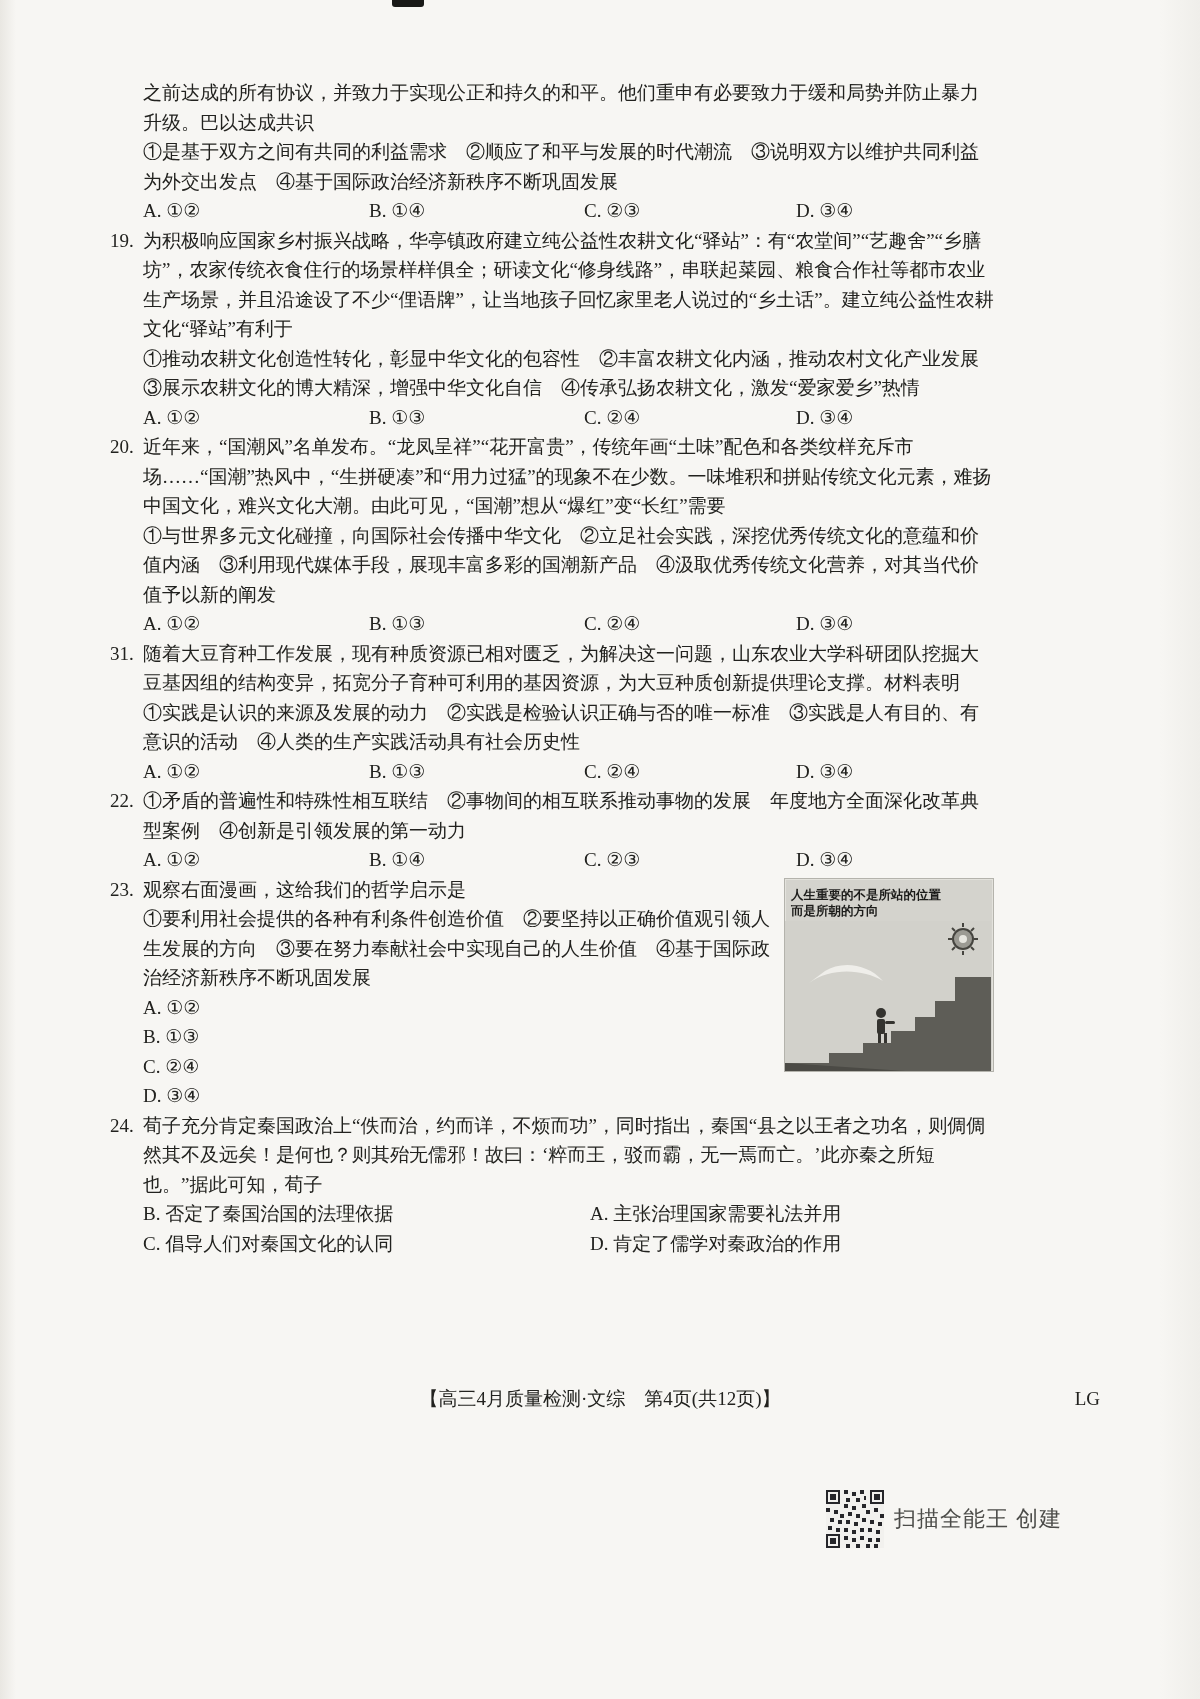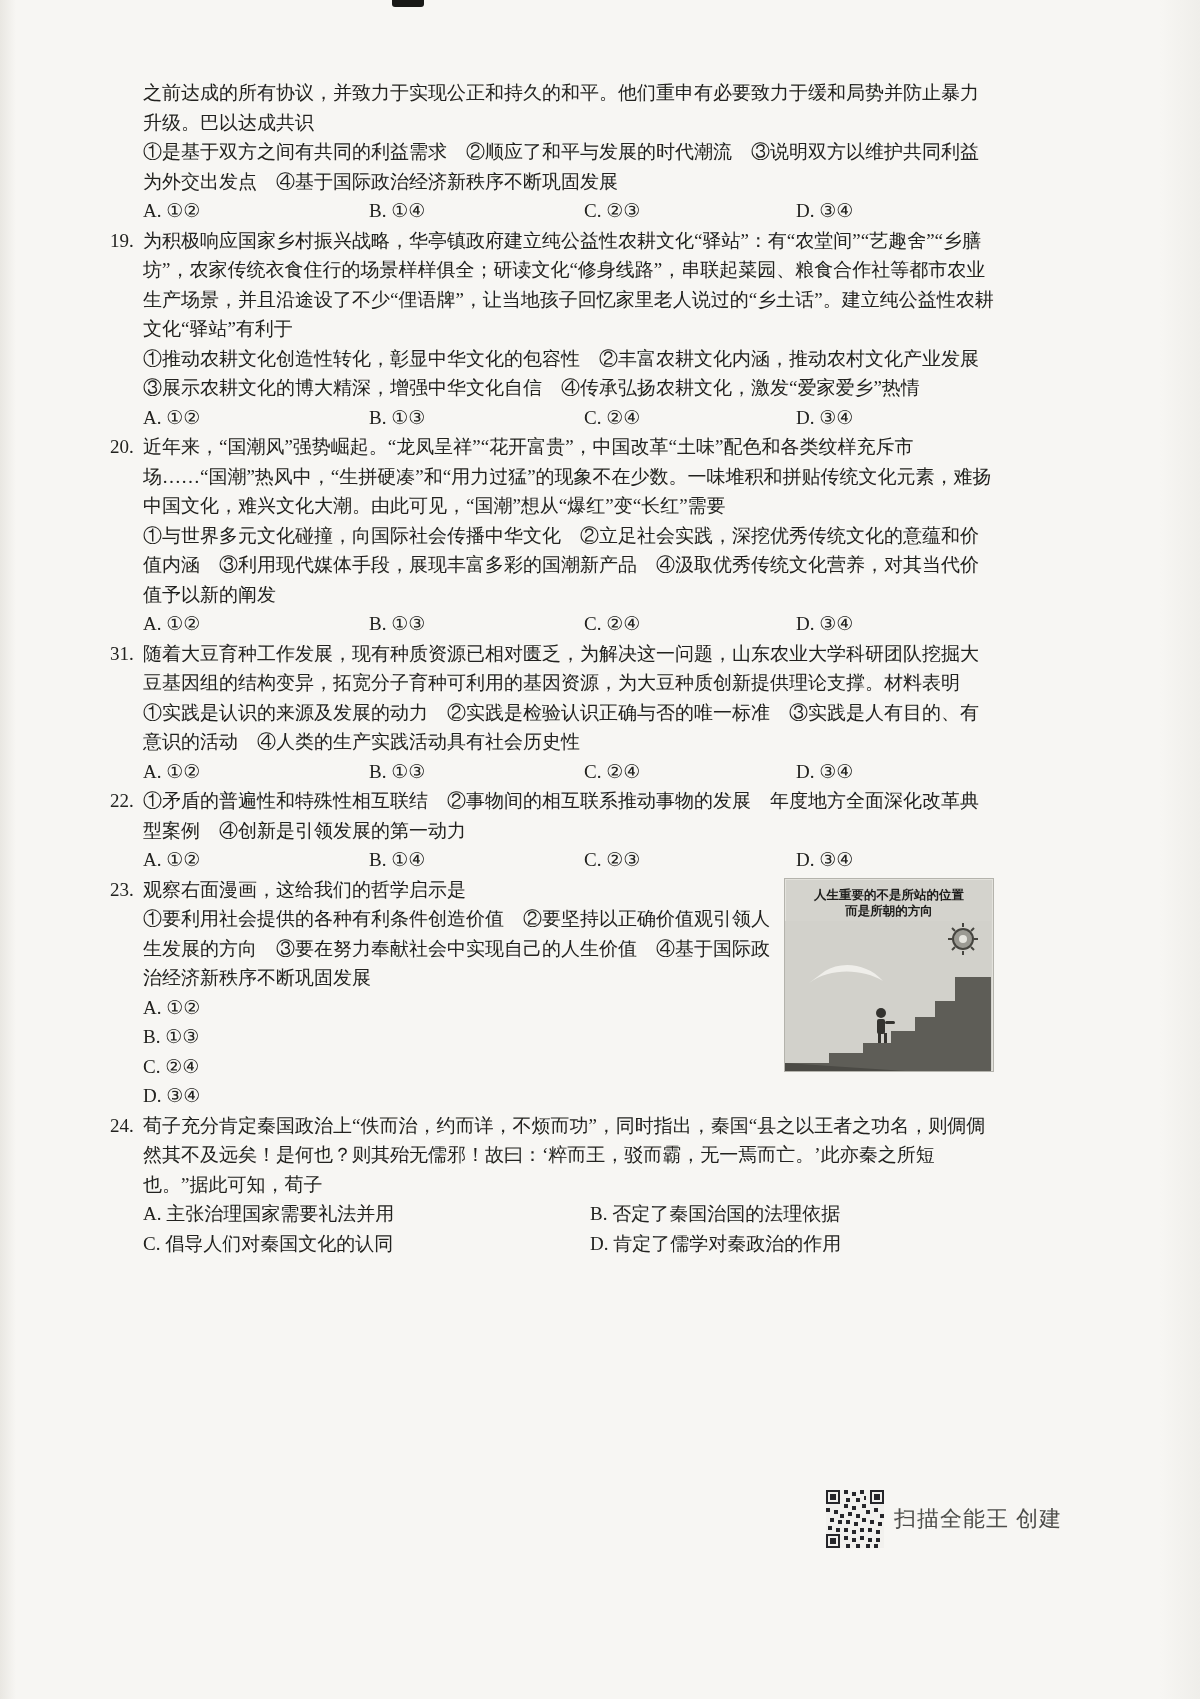--- a/index.html
+++ b/index.html
@@ -27,21 +27,21 @@
   .q .num{position:absolute;left:0;top:0;}
   .ans{display:grid;grid-template-columns:226px 215px 212px 1fr;}
   .ans2{display:grid;grid-template-columns:447px 1fr;}
   .ans-vert div{display:block;}
   .cartoon{
     float:right;width:208px;margin:3px 0 8px 14px;
     background:#d4d3cd;border:1px solid #b4b3ac;
     box-shadow:0 0 0 1px #e3e2dc inset;
   }
   .cartoon-caption{
-    font-size:12.5px;line-height:16px;font-weight:bold;text-align:center;
+    font-size:12.5px;line-height:16px;font-weight:bold;
     padding:8px 6px 2px;color:#1c1c1a;
     font-family:"Liberation Sans","DejaVu Sans",sans-serif;
   }
   .cartoon svg{display:block;}
   .footer{
     position:absolute;top:1384px;left:0;width:1200px;
     font-size:19px;line-height:29px;text-align:center;
   }
   .footer .footer-right{position:absolute;right:100px;top:0;}
   .scanner-mark{
@@ -80,21 +80,21 @@
       <div class="ans">
         <span>A. ①②</span>
         <span>B. ①③</span>
         <span>C. ②④</span>
         <span>D. ③④</span>
       </div>
     </section>
 
     <section class="q">
       <span class="num">20.</span>
-      <p class="stem">近年来，“国潮风”强势崛起。“龙凤呈祥”“花开富贵”，中国改革“土味”配色和各类纹样充斥市场……“国潮”热风中，“生拼硬凑”和“用力过猛”的现象不在少数。一味堆积和拼贴传统文化元素，难扬中国文化，难兴文化大潮。由此可见，“国潮”想从“爆红”变“长红”需要</p>
+      <p class="stem">近年来，“国潮风”名单发布。“龙凤呈祥”“花开富贵”，传统年画“土味”配色和各类纹样充斥市场……“国潮”热风中，“生拼硬凑”和“用力过猛”的现象不在少数。一味堆积和拼贴传统文化元素，难扬中国文化，难兴文化大潮。由此可见，“国潮”想从“爆红”变“长红”需要</p>
       <p class="opts">①与世界多元文化碰撞，向国际社会传播中华文化　②立足社会实践，深挖优秀传统文化的意蕴和价值内涵　③利用现代媒体手段，展现丰富多彩的国潮新产品　④汲取优秀传统文化营养，对其当代价值予以新的阐发</p>
       <div class="ans">
         <span>A. ①②</span>
         <span>B. ①③</span>
         <span>C. ②④</span>
         <span>D. ③④</span>
       </div>
     </section>
 
     <section class="q">
@@ -166,29 +166,33 @@
         <div>B. ①③</div>
         <div>C. ②④</div>
         <div>D. ③④</div>
       </div>
     </section>
 
     <section class="q">
       <span class="num">24.</span>
       <p class="stem">荀子充分肯定秦国政治上“佚而治，约而详，不烦而功”，同时指出，秦国“县之以王者之功名，则倜倜然其不及远矣！是何也？则其殆无儒邪！故曰：‘粹而王，驳而霸，无一焉而亡。’此亦秦之所短也。”据此可知，荀子</p>
       <div class="ans2">
+        <span>B. 否定了秦国治国的法理依据</span>
         <span>A. 主张治理国家需要礼法并用</span>
-        <span>B. 否定了秦国治国的法理依据</span>
         <span>C. 倡导人们对秦国文化的认同</span>
         <span>D. 肯定了儒学对秦政治的作用</span>
       </div>
     </section>
 
   </div>
 
+  <div class="footer">
+    <span class="footer-center">【高三4月质量检测·文综　第4页(共12页)】</span>
+    <span class="footer-right">LG</span>
+  </div>
 
   <div class="scanner-mark">
     <svg width="58" height="58" viewBox="0 0 29 29">
       <rect x="0" y="0" width="29" height="29" fill="#f2f1ee"></rect>
       <g fill="#26262a">
         <path fill-rule="evenodd" d="M0 0h7v7H0zM1 1h5v5H1zM2 2h3v3H2z"></path>
         <path fill-rule="evenodd" d="M22 0h7v7h-7zM23 1h5v5h-5zM24 2h3v3h-3z"></path>
         <path fill-rule="evenodd" d="M0 22h7v7H0zM1 23h5v5H1zM2 24h3v3h-3z"></path>
         <rect x="9" y="0" width="2" height="2"></rect>
           <rect x="13" y="1" width="2" height="2"></rect>

